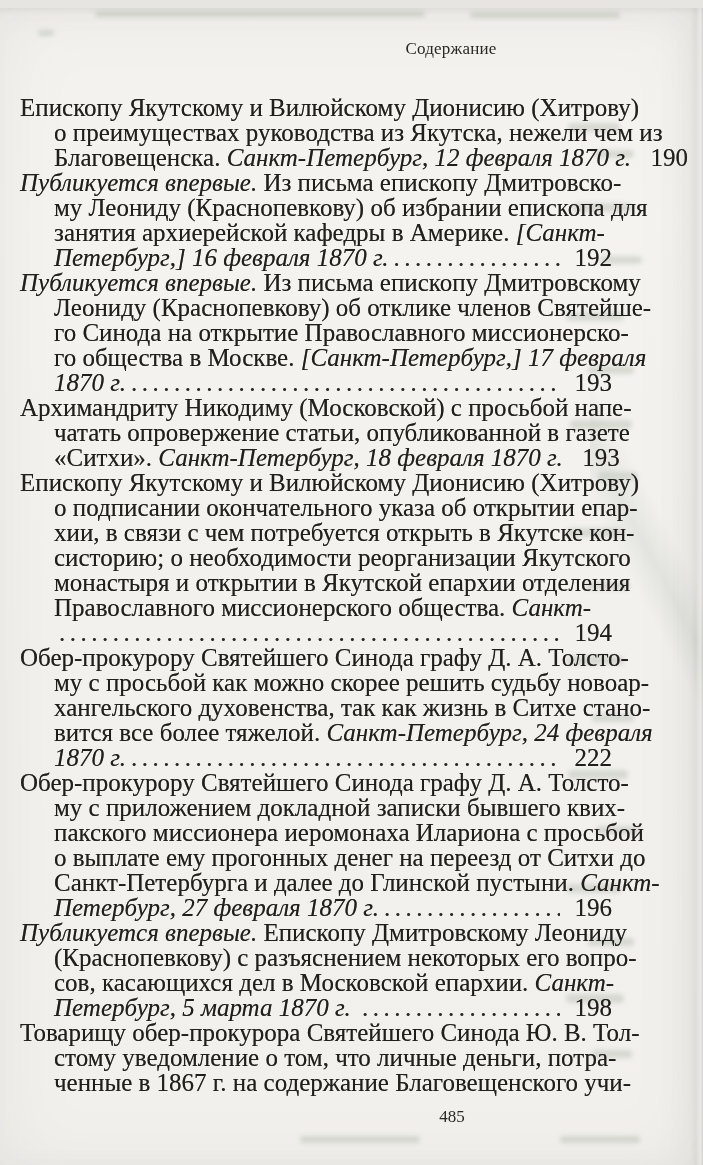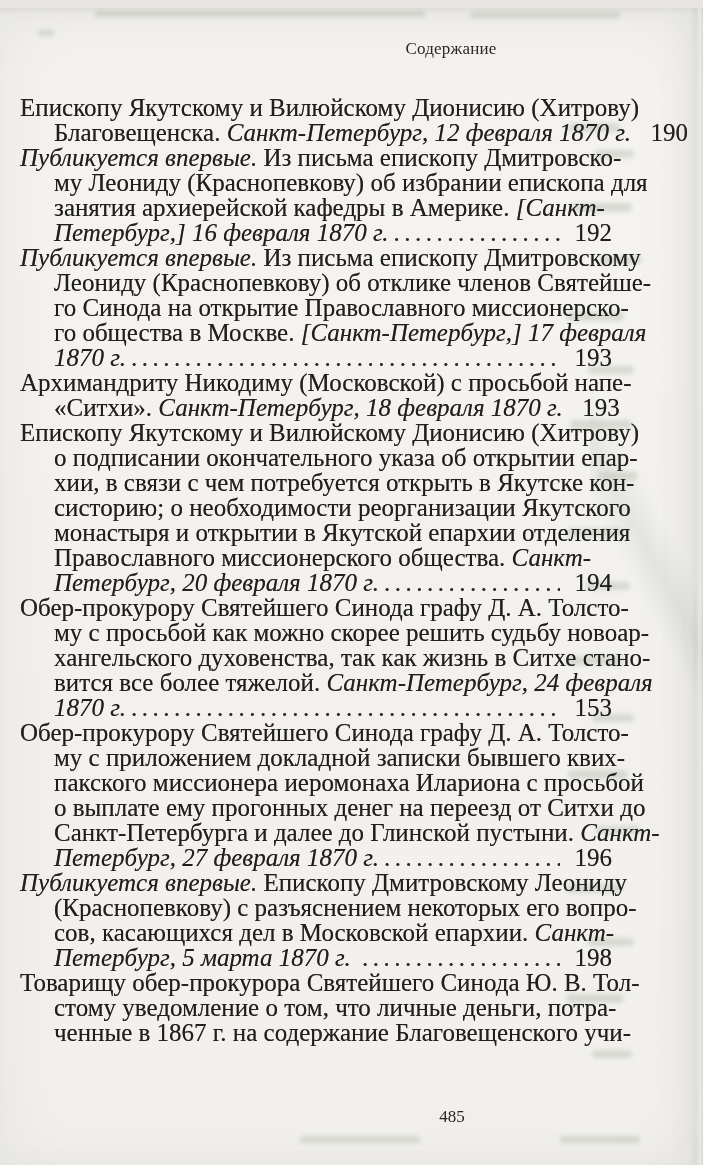--- a/index.html
+++ b/index.html
@@ -105,20 +105,21 @@
       <div class="smudge" style="left: 300px; top: 1128px; width: 120px; height: 7px;"></div>
       <div class="smudge" style="left: 560px; top: 1128px; width: 80px; height: 7px;"></div>
     </div>
   <div class="streak"></div>
 
   <div class="running-head">Содержание</div>
 
   <div class="toc">
       <div>
         <div class="line j"><span class="seg">Епископу Якутскому и Вилюйскому Дионисию (Хитрову)</span></div>
+        <div class="line ind j"><span class="seg">о преимуществах руководства из Якутска, нежели чем из</span></div>
         <div class="line ind leader">
           <span class="seg">Благовещенска. </span>
           <span class="seg it">Санкт-Петербург, 12 февраля 1870 г.</span>
           <span class="dots">..........................................................................................</span>
           <span class="pg">190</span>
         </div>
       </div>
       <div>
         <div class="line j"><span class="seg it">Публикуется впервые.</span><span class="seg"> Из письма епископу Дмитровско-</span></div>
         <div class="line ind j"><span class="seg">му Леониду (Краснопевкову) об избрании епископа для</span></div>
@@ -135,49 +136,49 @@
         <div class="line ind j"><span class="seg">го Синода на открытие Православного миссионерско-</span></div>
         <div class="line ind j"><span class="seg">го общества в Москве. </span><span class="seg it">[Санкт-Петербург,] 17 февраля</span></div>
         <div class="line ind leader">
           <span class="seg it">1870 г.</span>
           <span class="dots">..........................................................................................</span>
           <span class="pg">193</span>
         </div>
       </div>
       <div>
         <div class="line j"><span class="seg">Архимандриту Никодиму (Московской) с просьбой напе-</span></div>
+        <div class="line ind j"><span class="seg">чатать опровержение статьи, опубликованной в газете</span></div>
         <div class="line ind leader">
           <span class="seg">«Ситхи». </span>
           <span class="seg it">Санкт-Петербург, 18 февраля 1870 г.</span>
           <span class="dots">..........................................................................................</span>
           <span class="pg">193</span>
         </div>
       </div>
       <div>
         <div class="line j"><span class="seg">Епископу Якутскому и Вилюйскому Дионисию (Хитрову)</span></div>
         <div class="line ind j"><span class="seg">о подписании окончательного указа об открытии епар-</span></div>
         <div class="line ind j"><span class="seg">хии, в связи с чем потребуется открыть в Якутске кон-</span></div>
         <div class="line ind j"><span class="seg">систорию; о необходимости реорганизации Якутского</span></div>
         <div class="line ind j"><span class="seg">монастыря и открытии в Якутской епархии отделения</span></div>
         <div class="line ind j"><span class="seg">Православного миссионерского общества. </span><span class="seg it">Санкт-</span></div>
         <div class="line ind leader">
-          <span class="seg it">Петербург, 20 февраля 1870 г.</span>
           <span class="dots">..........................................................................................</span>
           <span class="pg">194</span>
         </div>
       </div>
       <div>
         <div class="line j"><span class="seg">Обер-прокурору Святейшего Синода графу Д. А. Толсто-</span></div>
         <div class="line ind j"><span class="seg">му с просьбой как можно скорее решить судьбу новоар-</span></div>
         <div class="line ind j"><span class="seg">хангельского духовенства, так как жизнь в Ситхе стано-</span></div>
         <div class="line ind j"><span class="seg">вится все более тяжелой. </span><span class="seg it">Санкт-Петербург, 24 февраля</span></div>
         <div class="line ind leader">
           <span class="seg it">1870 г.</span>
           <span class="dots">..........................................................................................</span>
-          <span class="pg">153</span>
+          <span class="pg">222</span>
         </div>
       </div>
       <div>
         <div class="line j"><span class="seg">Обер-прокурору Святейшего Синода графу Д. А. Толсто-</span></div>
         <div class="line ind j"><span class="seg">му с приложением докладной записки бывшего квих-</span></div>
         <div class="line ind j"><span class="seg">пакского миссионера иеромонаха Илариона с просьбой</span></div>
         <div class="line ind j"><span class="seg">о выплате ему прогонных денег на переезд от Ситхи до</span></div>
         <div class="line ind j"><span class="seg">Санкт-Петербурга и далее до Глинской пустыни. </span><span class="seg it">Санкт-</span></div>
         <div class="line ind leader">
           <span class="seg it">Петербург, 27 февраля 1870 г.</span>

